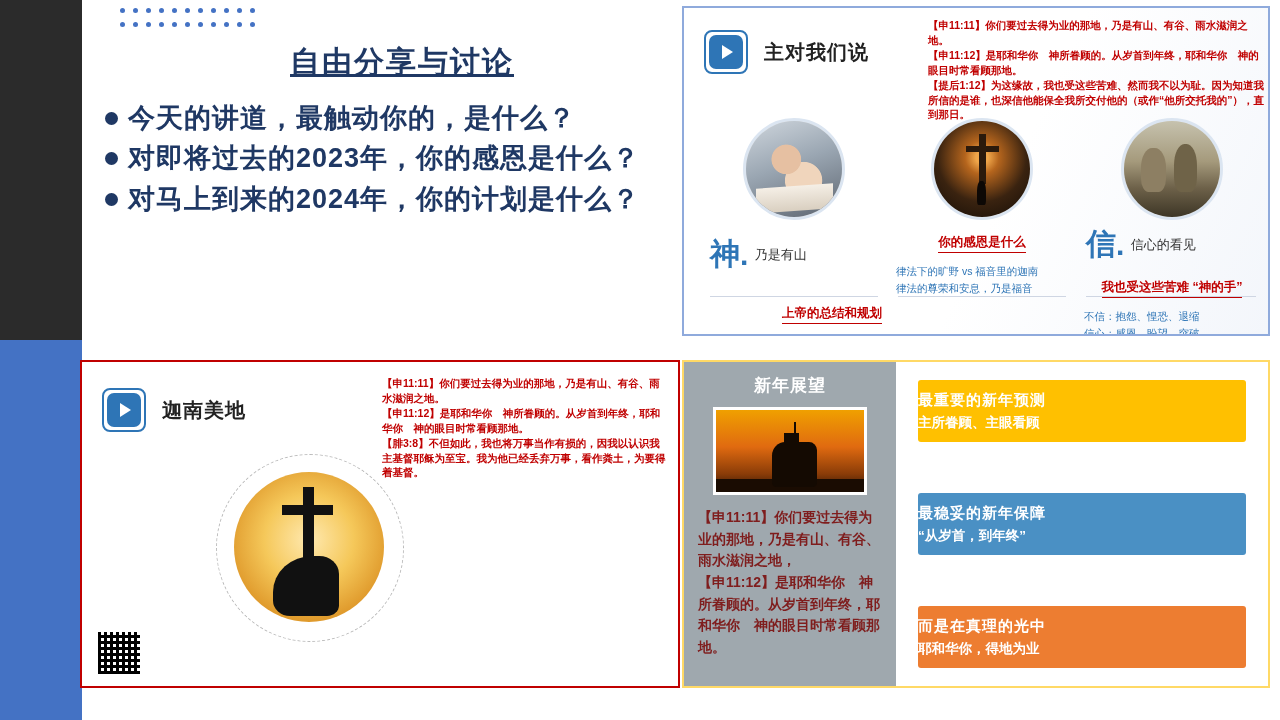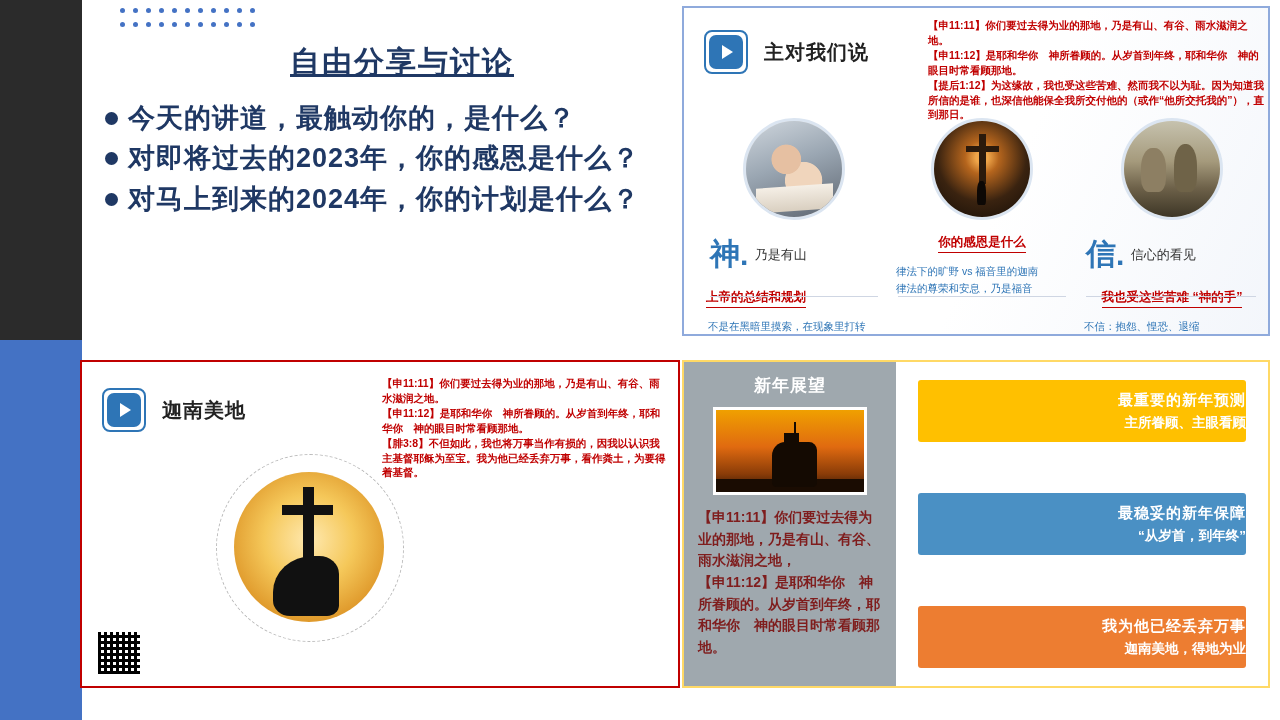--- a/index.html
+++ b/index.html
@@ -346,21 +346,21 @@
     box-sizing: border-box;
     display: flex;
     flex-direction: column;
     justify-content: space-between;
   }
   .ny-band {
     height: 62px;
     border-radius: 3px;
     display: flex;
     flex-direction: column;
-    align-items: flex-end;
+    align-items: flex-start;
     justify-content: center;
     color: #fff;
     text-align: center;
   }
   .ny-band .b1 { font-size: 15px; font-weight: bold; letter-spacing: 1px; }
   .ny-band .b2 { font-size: 13.5px; font-weight: bold; margin-top: 4px; }
 </style>
 </head>
 <body>
 
@@ -426,21 +426,21 @@
 
     <div class="circle-item" style="left:22px; top:110px; width:176px;">
       <div class="circ">
           <div class="ph-pray"></div>
         </div>
       <div style="margin-top:14px; text-align:left; padding-left:4px;">
         <span class="big-char">神</span><span class="big-char dot-red">.</span>
         <span class="small-lbl">乃是有山</span>
       </div>
       <div class="sep-line" style="left:4px; top:178px; width:168px;"></div>
-      <div style="text-align:left; margin-top:12px;">
+      <div style="text-align:right; margin-top:28px;">
         <span class="underline-red">上帝的总结和规划</span>
       </div>
       <div class="sub-lines" style="white-space:pre-line; text-align:left; padding-left:2px;">不是在黑暗里摸索，在现象里打转
 而是在真理的光中，发现本质真象</div>
     </div>
 
     <div class="circle-item" style="left:210px; top:110px; width:176px;">
       <div class="circ">
         <div class="ph-cross">
             <div class="cv"></div>
@@ -453,21 +453,21 @@
         <span class="underline-red">你的感恩是什么</span>
       </div>
       <div class="sub-lines" style="white-space:pre-line; text-align:left; padding-left:2px;">律法下的旷野 vs 福音里的迦南
 律法的尊荣和安息，乃是福音</div>
     </div>
 
     <div class="circle-item" style="left:398px; top:110px; width:180px;">
       <div class="circ">
           <div class="ph-paint"></div>
         </div>
-      <div style="margin-top:14px; text-align:left; padding-left:4px;">
+      <div style="margin-top:4px; text-align:left; padding-left:4px;">
         <span class="big-char">信</span><span class="big-char dot-red">.</span>
         <span class="small-lbl">信心的看见</span>
       </div>
       <div class="sep-line" style="left:4px; top:178px; width:170px;"></div>
       <div style="text-align:center; margin-top:12px;">
         <span class="underline-red">我也受这些苦难 “神的手”</span>
       </div>
       <div class="sub-lines" style="white-space:pre-line; text-align:left; padding-left:2px;">不信：抱怨、惶恐、退缩
 信心：感恩、盼望、突破</div>
     </div>
@@ -511,19 +511,19 @@
     <div class="ny-right">
       <div class="ny-band" style="background:#ffc000;">
         <div class="b1">最重要的新年预测</div>
         <div class="b2">主所眷顾、主眼看顾</div>
       </div>
       <div class="ny-band" style="background:#4a90c4;">
         <div class="b1">最稳妥的新年保障</div>
         <div class="b2">“从岁首，到年终”</div>
       </div>
       <div class="ny-band" style="background:#ed7d31;">
-        <div class="b1">我为他已经丢弃万事</div>
-        <div class="b2">迦南美地，得地为业</div>
+        <div class="b1">而是在真理的光中</div>
+        <div class="b2">耶和华你，得地为业</div>
       </div>
     </div>
   </div>
 
 </div>
 
 </body></html>

